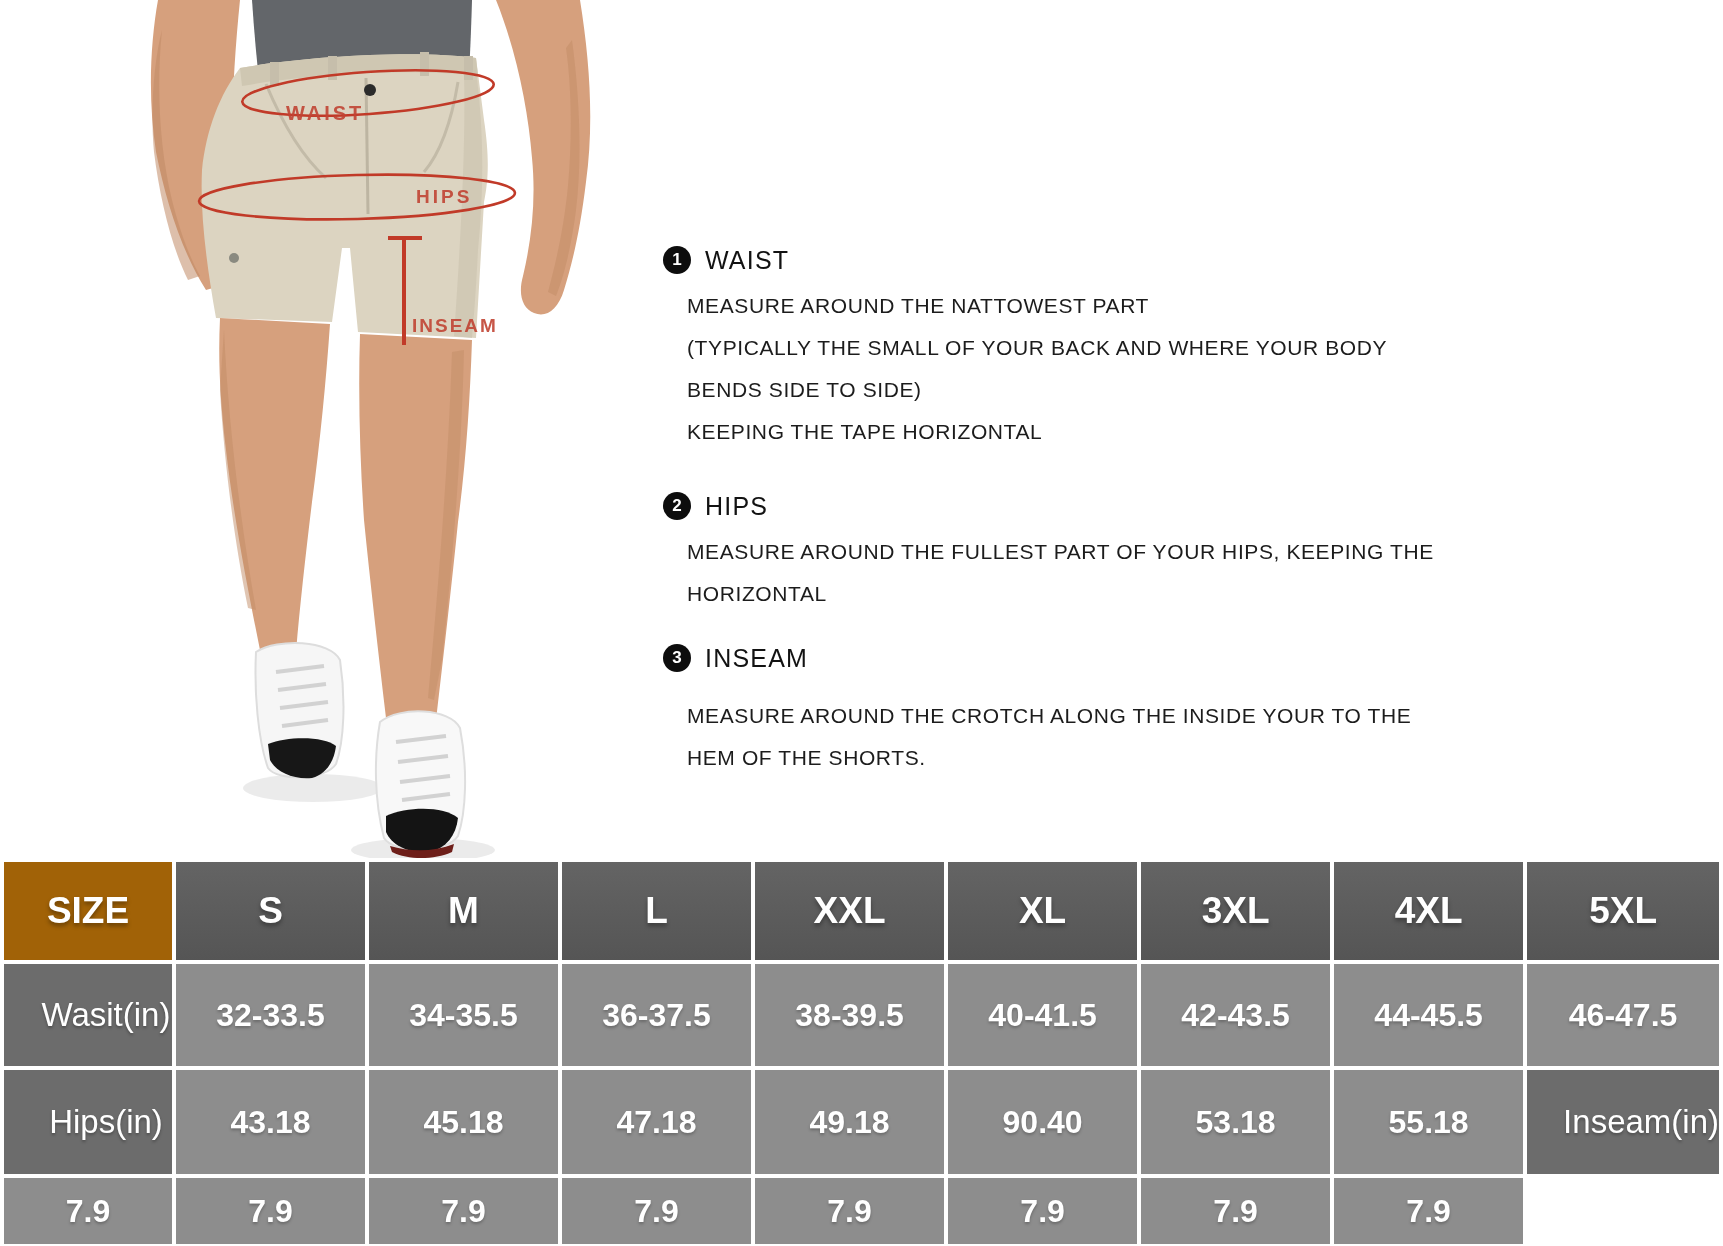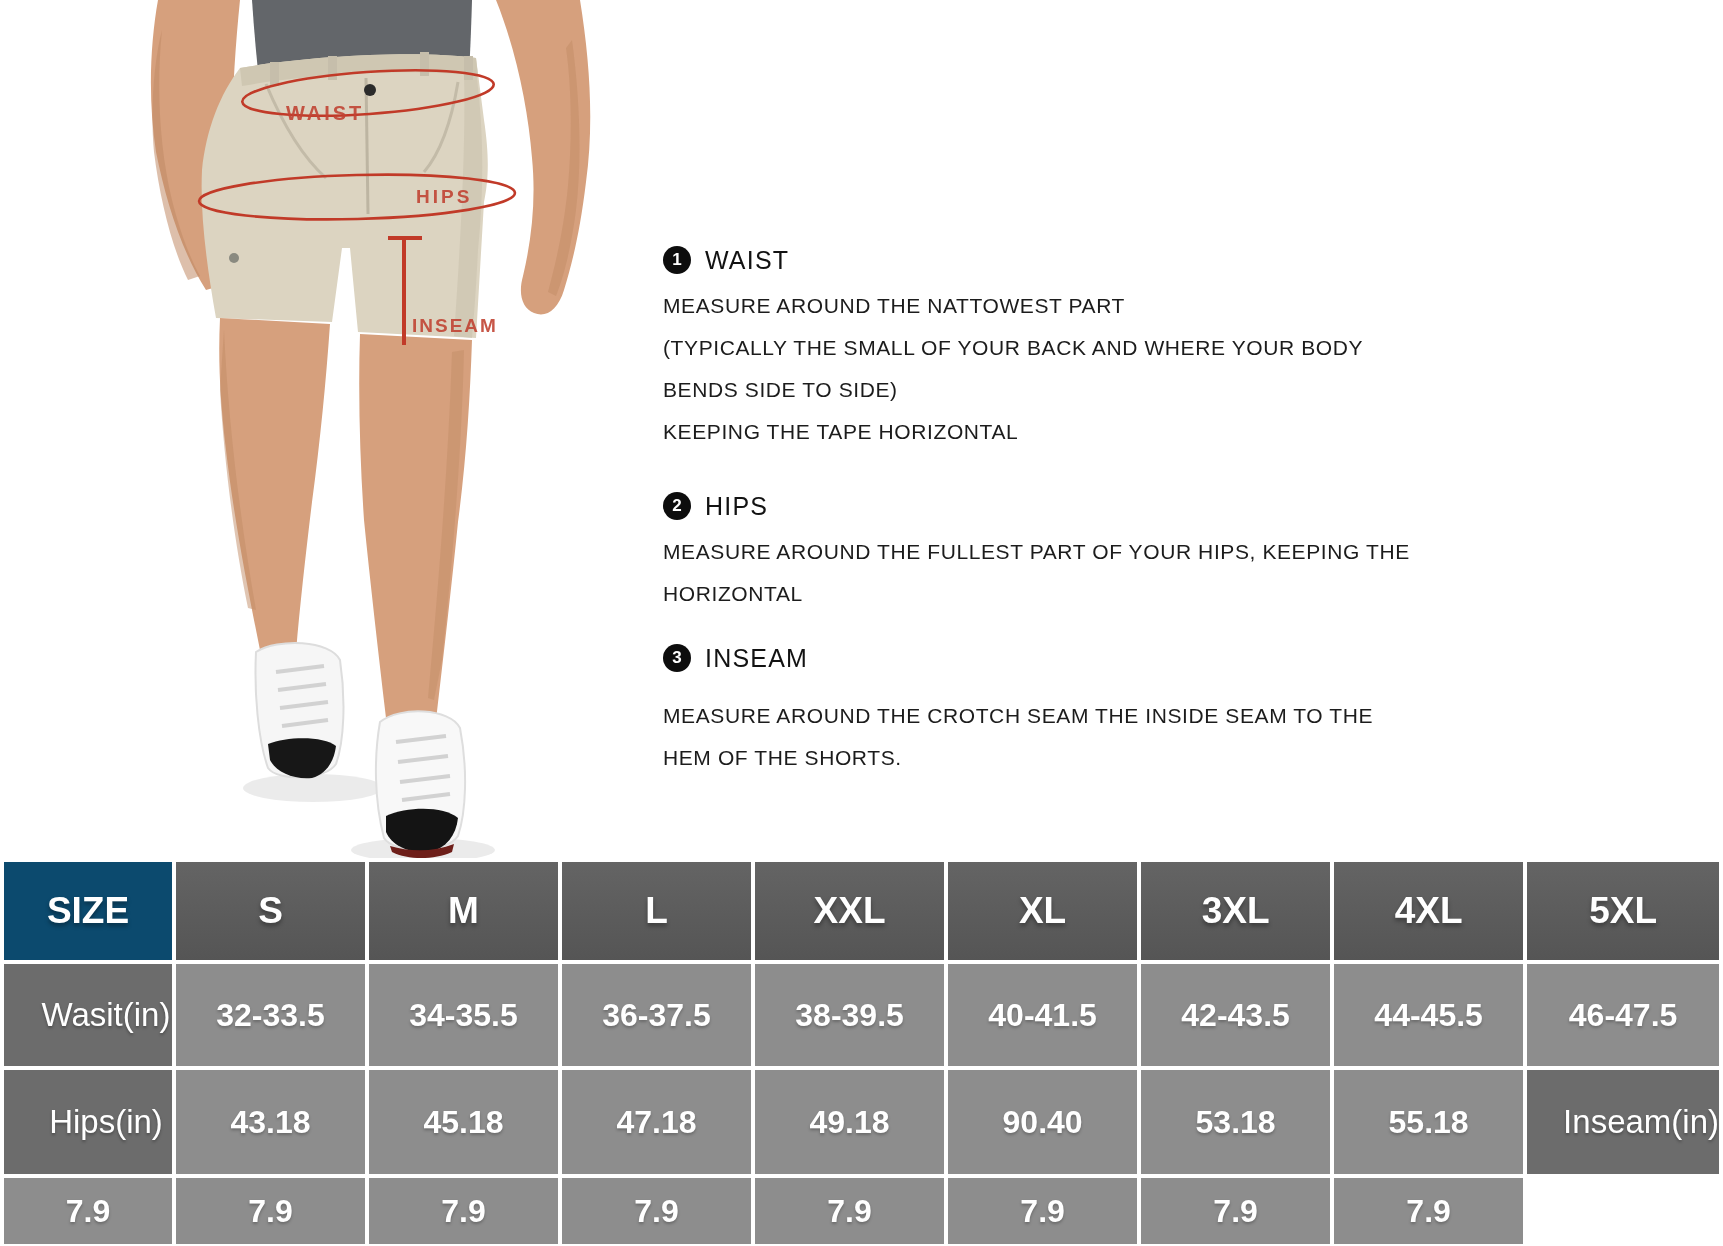--- a/index.html
+++ b/index.html
@@ -14,36 +14,36 @@
   .section{margin:0;}
   .sec2{margin-top:36px;}
   .sec3{margin-top:26px;}
   .sec-head{display:flex;align-items:center;gap:14px;height:34px;}
   .bullet{
     width:28px;height:28px;border-radius:50%;background:#0d0d0d;color:#ffffff;
     display:flex;align-items:center;justify-content:center;
     font-size:17px;font-weight:bold;flex:0 0 28px;
   }
   .sec-title{font-size:25px;letter-spacing:1.2px;color:#121212;}
-  .sec-body{margin-top:8px;}
+  .sec-body{margin-top:8px;margin-left:24px;}
   .sec3 .sec-body{margin-top:20px;}
   .sec-line{font-size:21px;line-height:42px;letter-spacing:0.6px;color:#1c1c1c;white-space:nowrap;}
   
   .size-table{
     position:absolute;left:0;top:858px;width:1723px;box-sizing:border-box;
     padding:4px;background:#ffffff;
     display:grid;grid-template-columns:168px repeat(8,1fr);
     grid-template-rows:98px 102px 104px 66px;gap:4px;
   }
   .cell{display:flex;align-items:center;justify-content:center;color:#ffffff;}
   .h-cell{
     background:linear-gradient(180deg,#646464,#555555);
     font-size:37px;font-weight:bold;text-shadow:0 3px 4px rgba(0,0,0,0.35);
   }
-  .size-cell{background:#0c4a6e;}
+  .size-cell{background:#a16207;}
   .l-cell{background:#6c6c6c;font-size:33px;text-shadow:0 2px 3px rgba(0,0,0,0.3);padding-left:36px;}
   .d-cell{background:#8d8d8d;font-size:32px;font-weight:bold;text-shadow:0 2px 3px rgba(0,0,0,0.25);}
 </style>
 </head>
 <body>
 
 <div class="canvas">
 
   <div class="figure-wrap">
     <svg width="480" height="862" viewBox="0 0 480 862">
@@ -127,21 +127,21 @@
         <div class="sec-line">HORIZONTAL</div>
       </div>
     </div>
 
     <div class="section sec3">
       <div class="sec-head">
         <span class="bullet">3</span>
         <span class="sec-title">INSEAM</span>
       </div>
       <div class="sec-body">
-        <div class="sec-line">MEASURE AROUND THE CROTCH SEAM THE INSIDE SEAM TO THE</div>
+        <div class="sec-line">MEASURE AROUND THE CROTCH ALONG THE INSIDE YOUR TO THE</div>
         <div class="sec-line">HEM OF THE SHORTS.</div>
       </div>
     </div>
 
   </div>
 
   <div class="size-table">
 
     <div class="cell h-cell size-cell">SIZE</div>
     <div class="cell h-cell">S</div>

